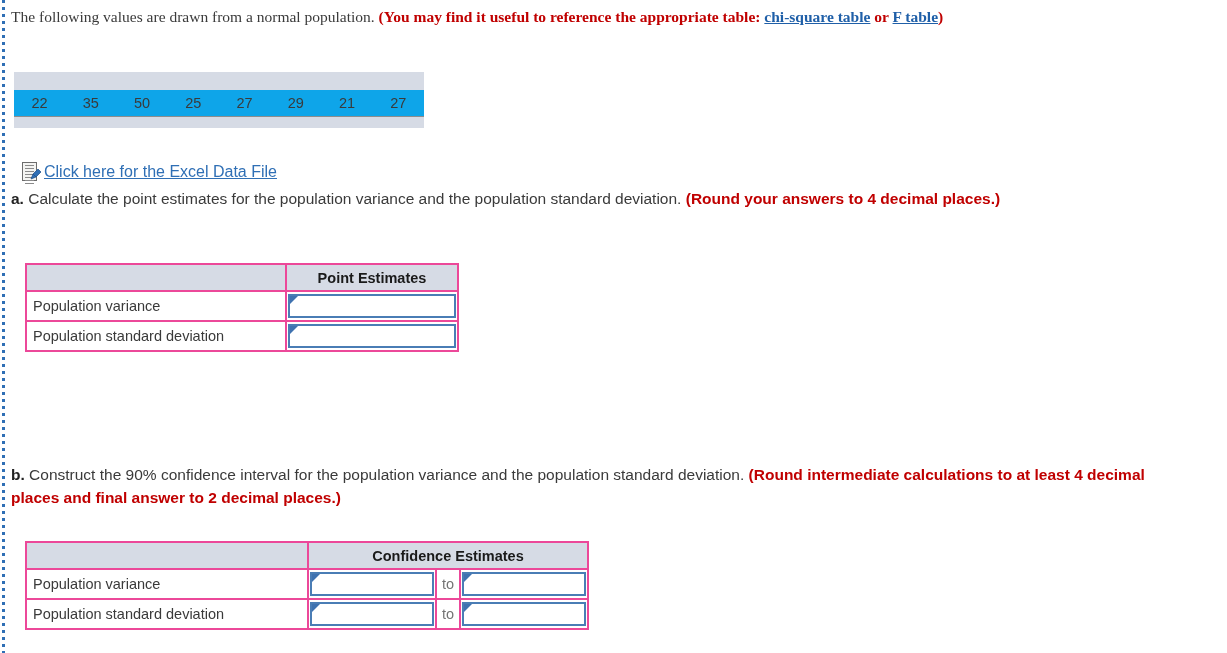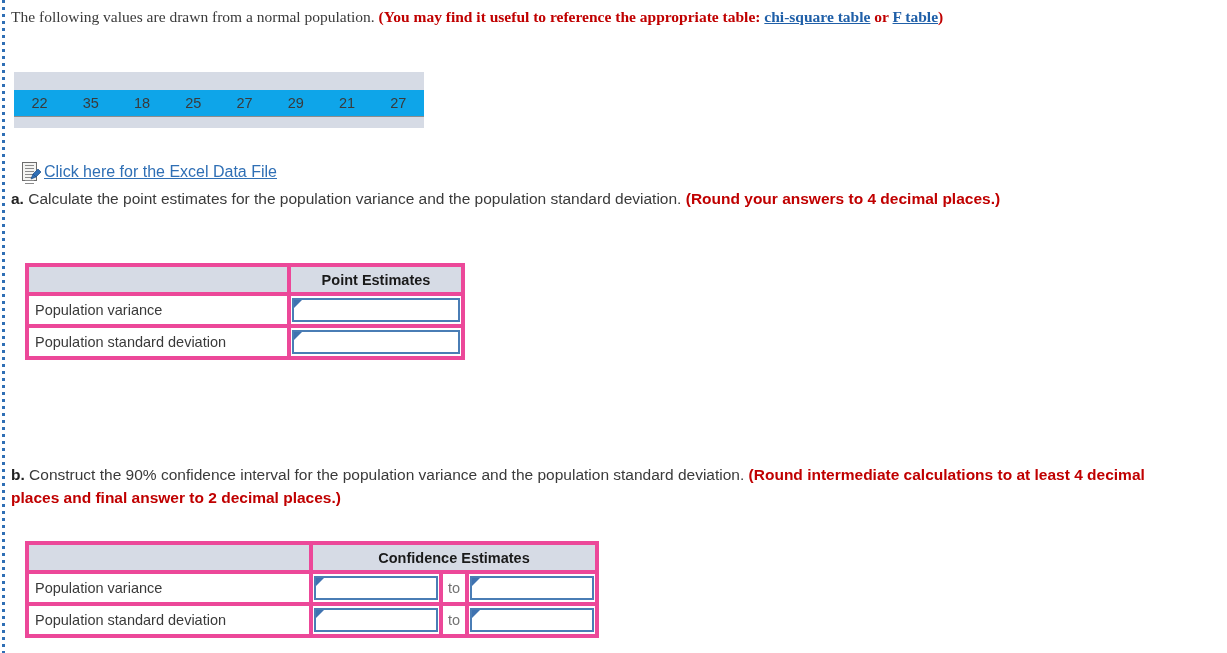--- a/index.html
+++ b/index.html
@@ -149,21 +149,21 @@
   #q-a { top: 187px; }
   #q-b { top: 463px; }
 
   
   .ans-table {
     position: absolute;
     border-collapse: collapse;
     background: #ffffff;
   }
   .ans-table td, .ans-table th {
-    border: 4px solid #ec4899;
+    border: 2px solid #ec4899;
     padding: 0;
     vertical-align: middle;
     margin-left: 28px;
   }
   .ans-table th {
     background: #d6dbe5;
     font-size: 14.5px;
     font-weight: bold;
     color: #1a1a1a;
     height: 25px;
@@ -235,21 +235,21 @@
     <span>The following values are drawn from a normal population.</span>
     <span class="redbold">(You may find it useful to reference the appropriate table: </span><a class="bluelink">chi-square table</a>
     <span class="redbold">or </span><a class="bluelink">F table</a><span class="redbold">)</span>
   </div>
 
   <div id="data-strip">
     <div class="band-top"></div>
     <div class="values">
       <div class="v">22</div>
       <div class="v">35</div>
-      <div class="v">18</div>
+      <div class="v">50</div>
       <div class="v">25</div>
       <div class="v">27</div>
       <div class="v">29</div>
       <div class="v">21</div>
       <div class="v">27</div>
     </div>
     <div class="band-bottom"></div>
   </div>
 
   <div id="excel-row">

